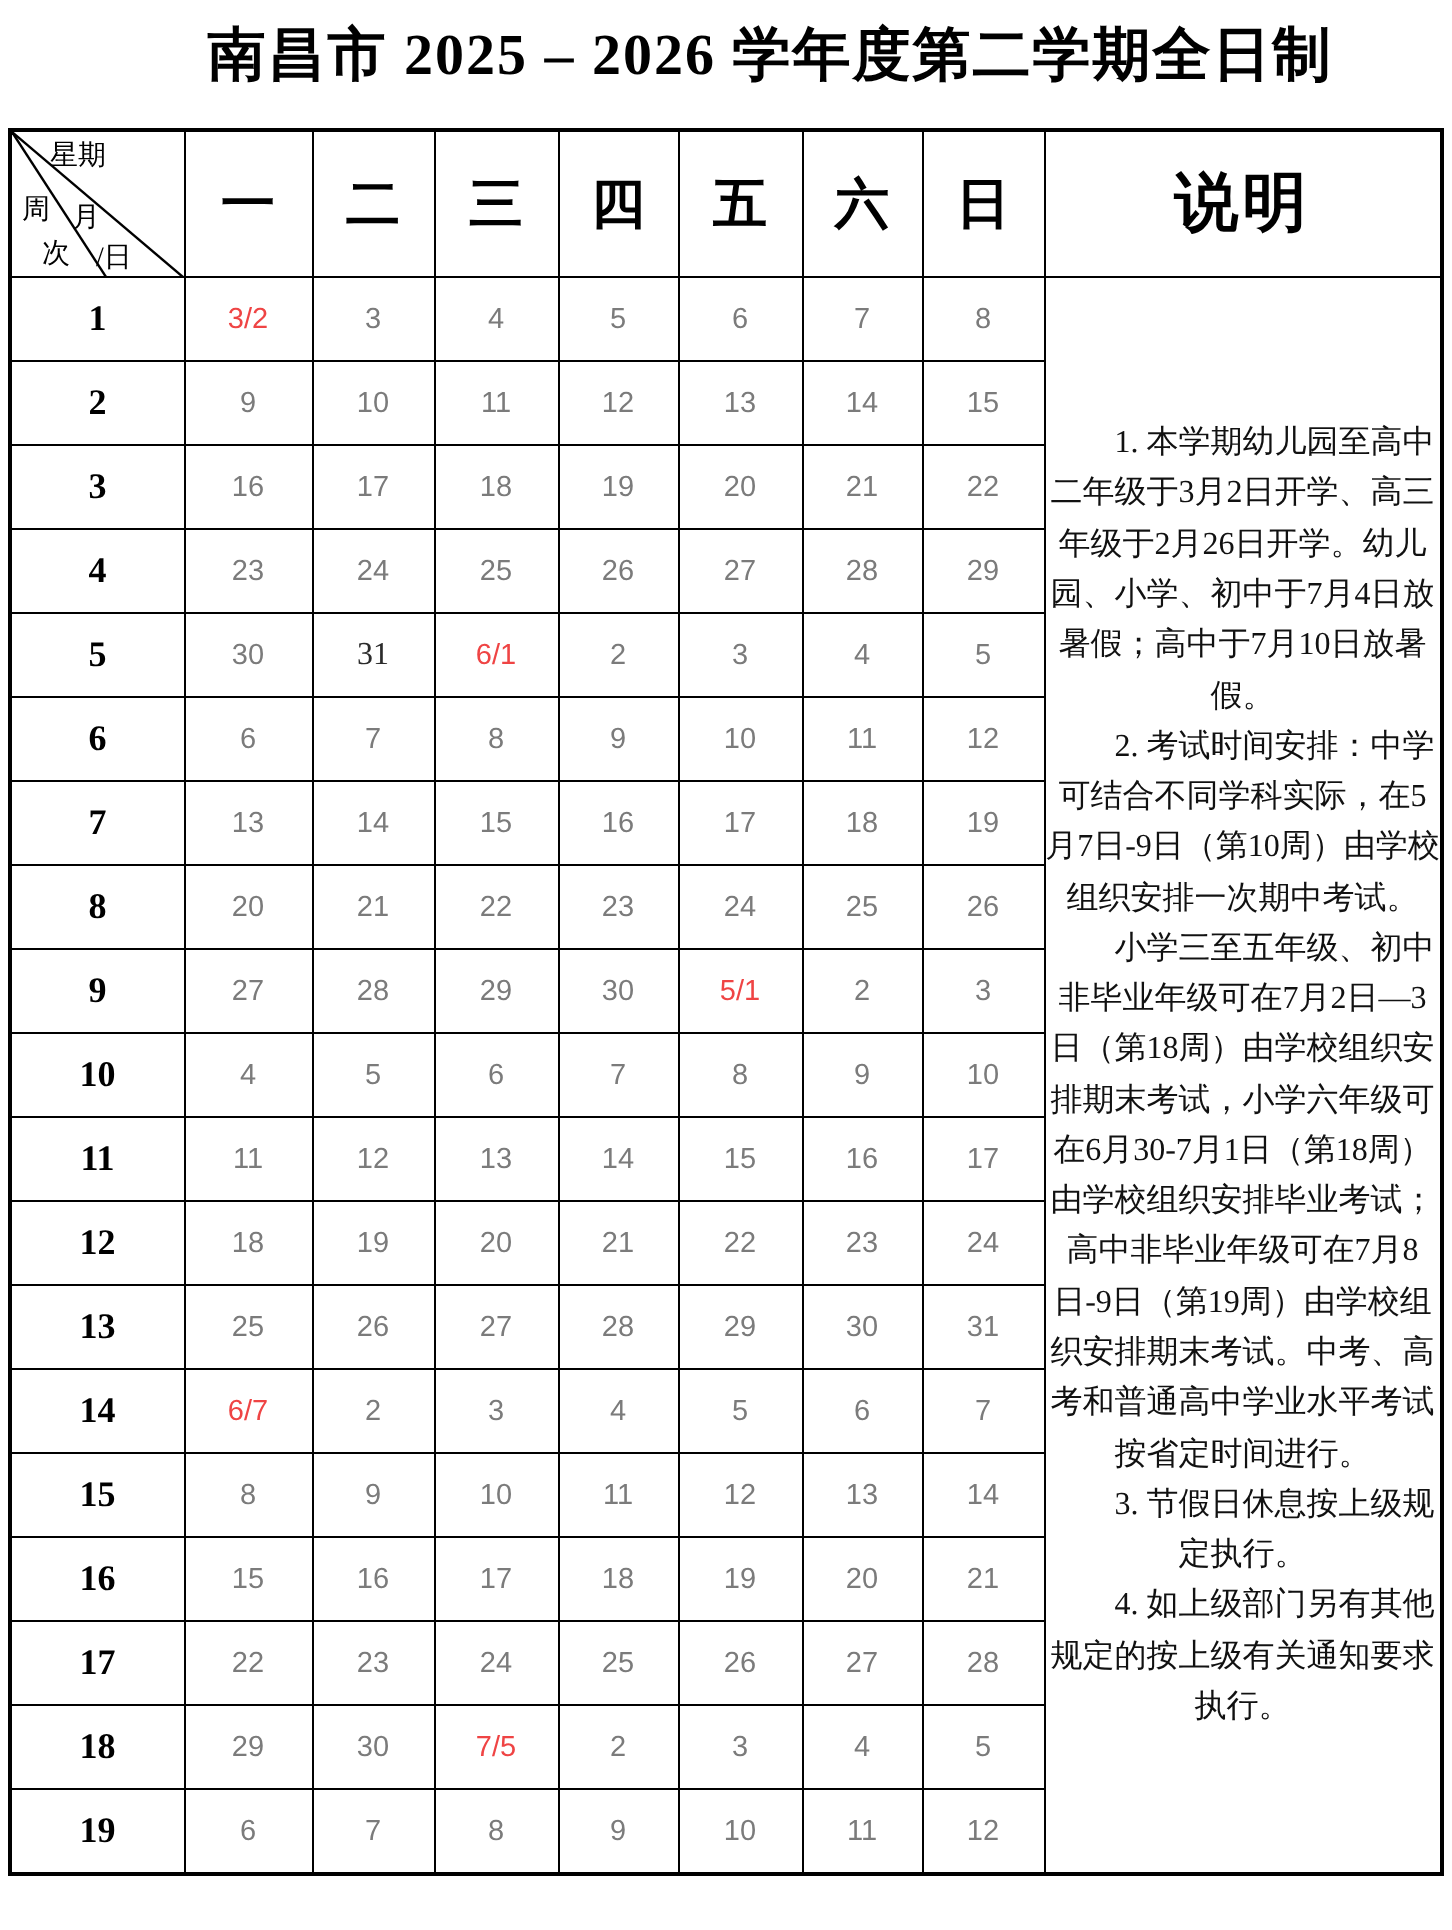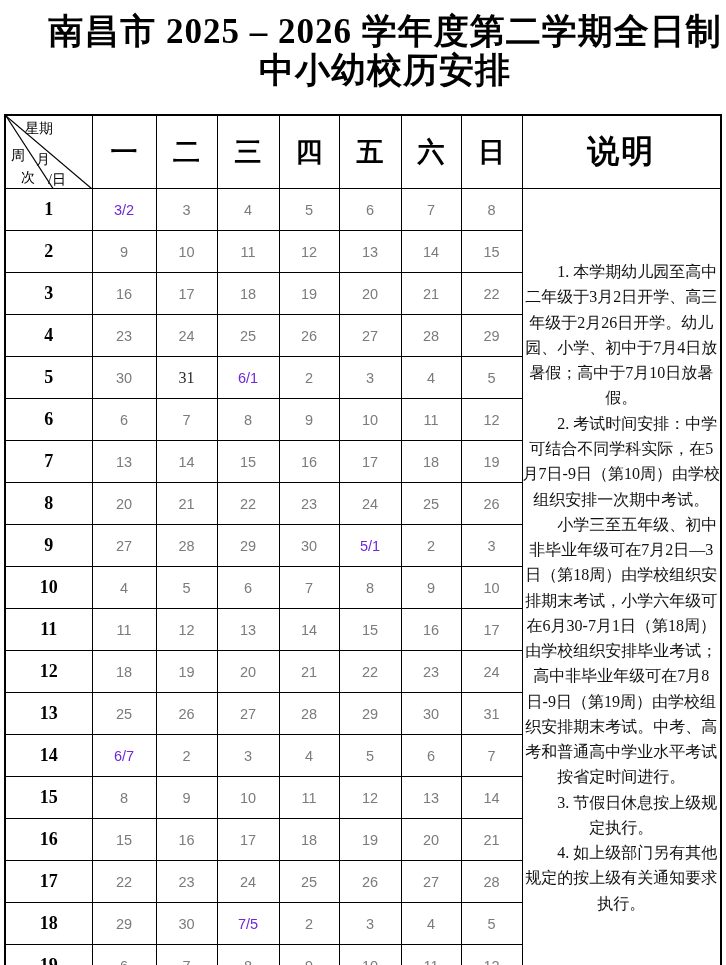--- a/index.html
+++ b/index.html
@@ -7,21 +7,21 @@
   body {
     width: 726px; height: 965px;
     background: #ffffff;
     font-family: "Liberation Serif", serif;
     color: #000;
     overflow: hidden;
   }
   .title {
     text-align: center;
     font-weight: bold;
-    font-size: 35px;
+    font-size: 29px;
     line-height: 1.12;
     margin-top: 12px;
     letter-spacing: 1px;
     font-family: "Liberation Serif", serif;
     padding-left: 44px;
   }
   table.cal {
     border-collapse: collapse;
     table-layout: fixed;
     width: 718px;
@@ -63,42 +63,41 @@
     font-weight: bold;
     font-size: 18px;
     font-family: "Liberation Serif", serif;
     color: #000;
   }
   td.date {
     font-family: "Liberation Sans", sans-serif;
     font-size: 14.5px;
     color: #7b7b7b;
   }
-  td.date.dark { color: #6d28d9; }
+  td.date.dark { color: #ef4444; }
   td.date.serif31 { color: #2b2b2b; font-family: "Liberation Serif", serif; font-size: 16px; }
 
   td.notes {
     vertical-align: top;
     text-align: justify;
     padding: 16px 9px 0 9px;
     font-size: 16px;
     line-height: 1.58;
     font-family: "Liberation Serif", serif;
     color: #111;
   }
   td.notes p { margin: 0; text-indent: 2em; }
 </style>
 </head>
 <body>
 
 <div class="page">
 
   <h1 class="title">
     <span>南昌市 2025 – 2026 学年度第二学期全日制</span><br>
-    <span>中小幼校历安排</span>
   </h1>
 
   <table class="cal">
     <colgroup>
       <col style="width:87px">
       <col style="width:64px">
         <col style="width:61px">
         <col style="width:62px">
       <col style="width:60px">
         <col style="width:62px">

